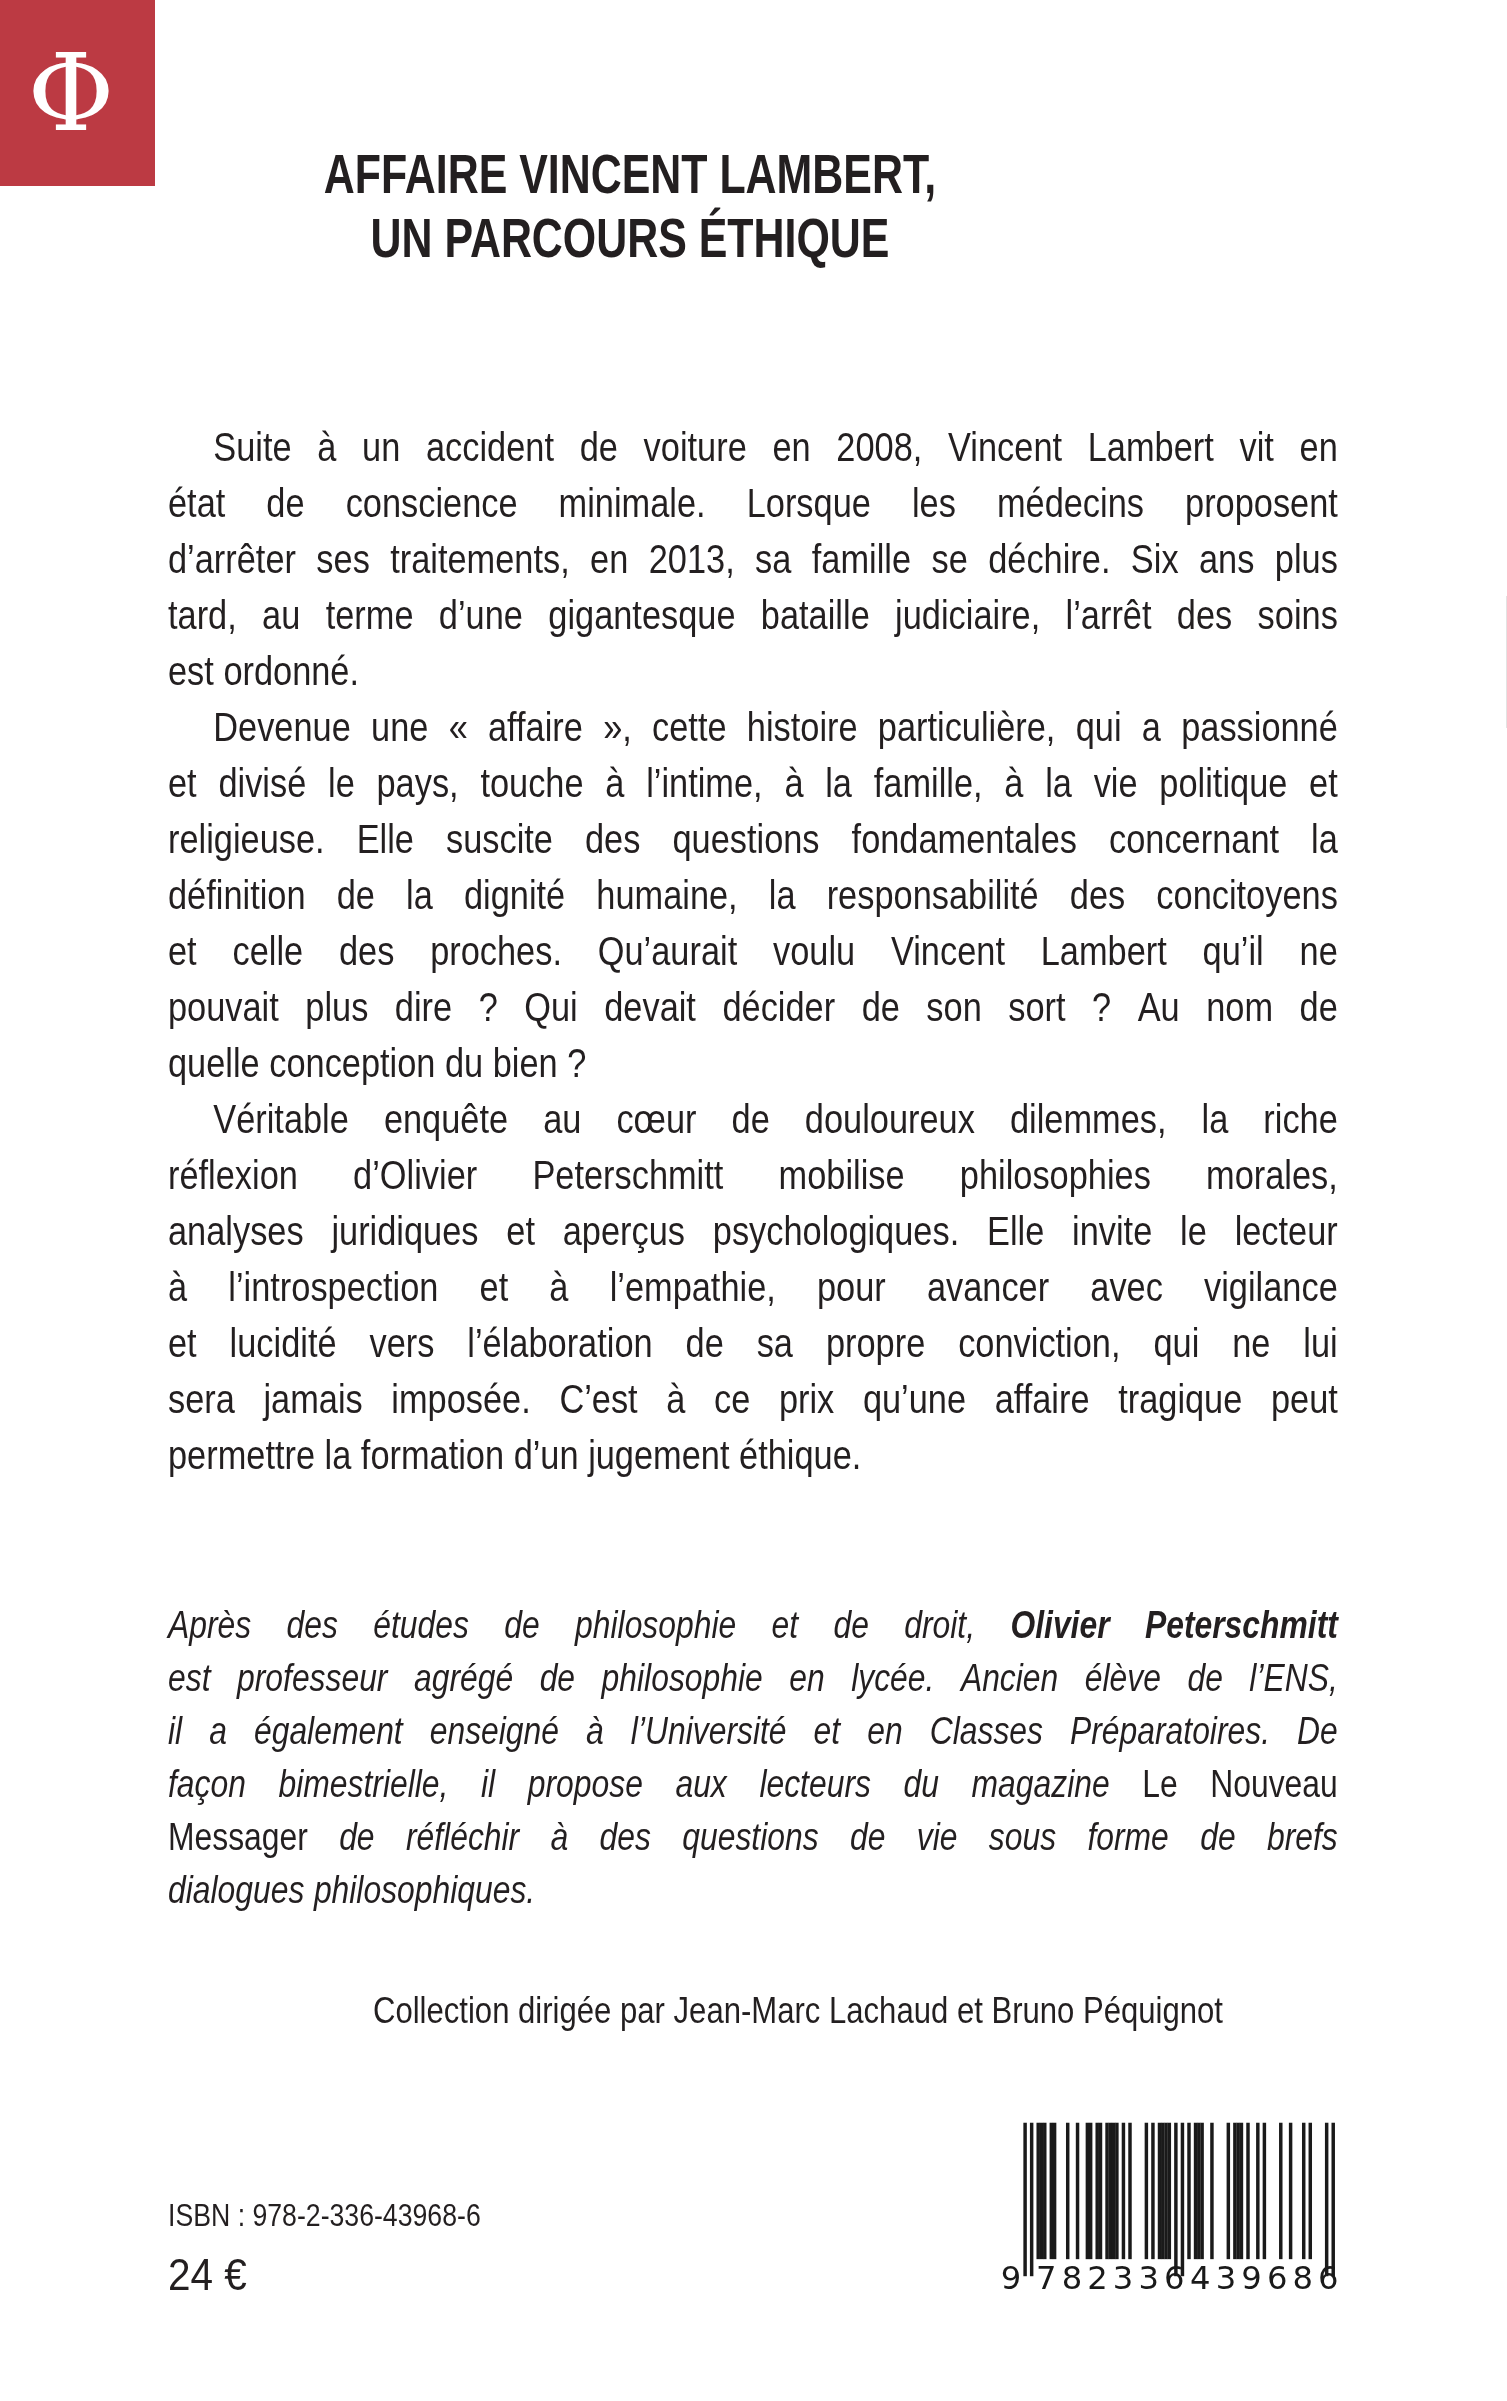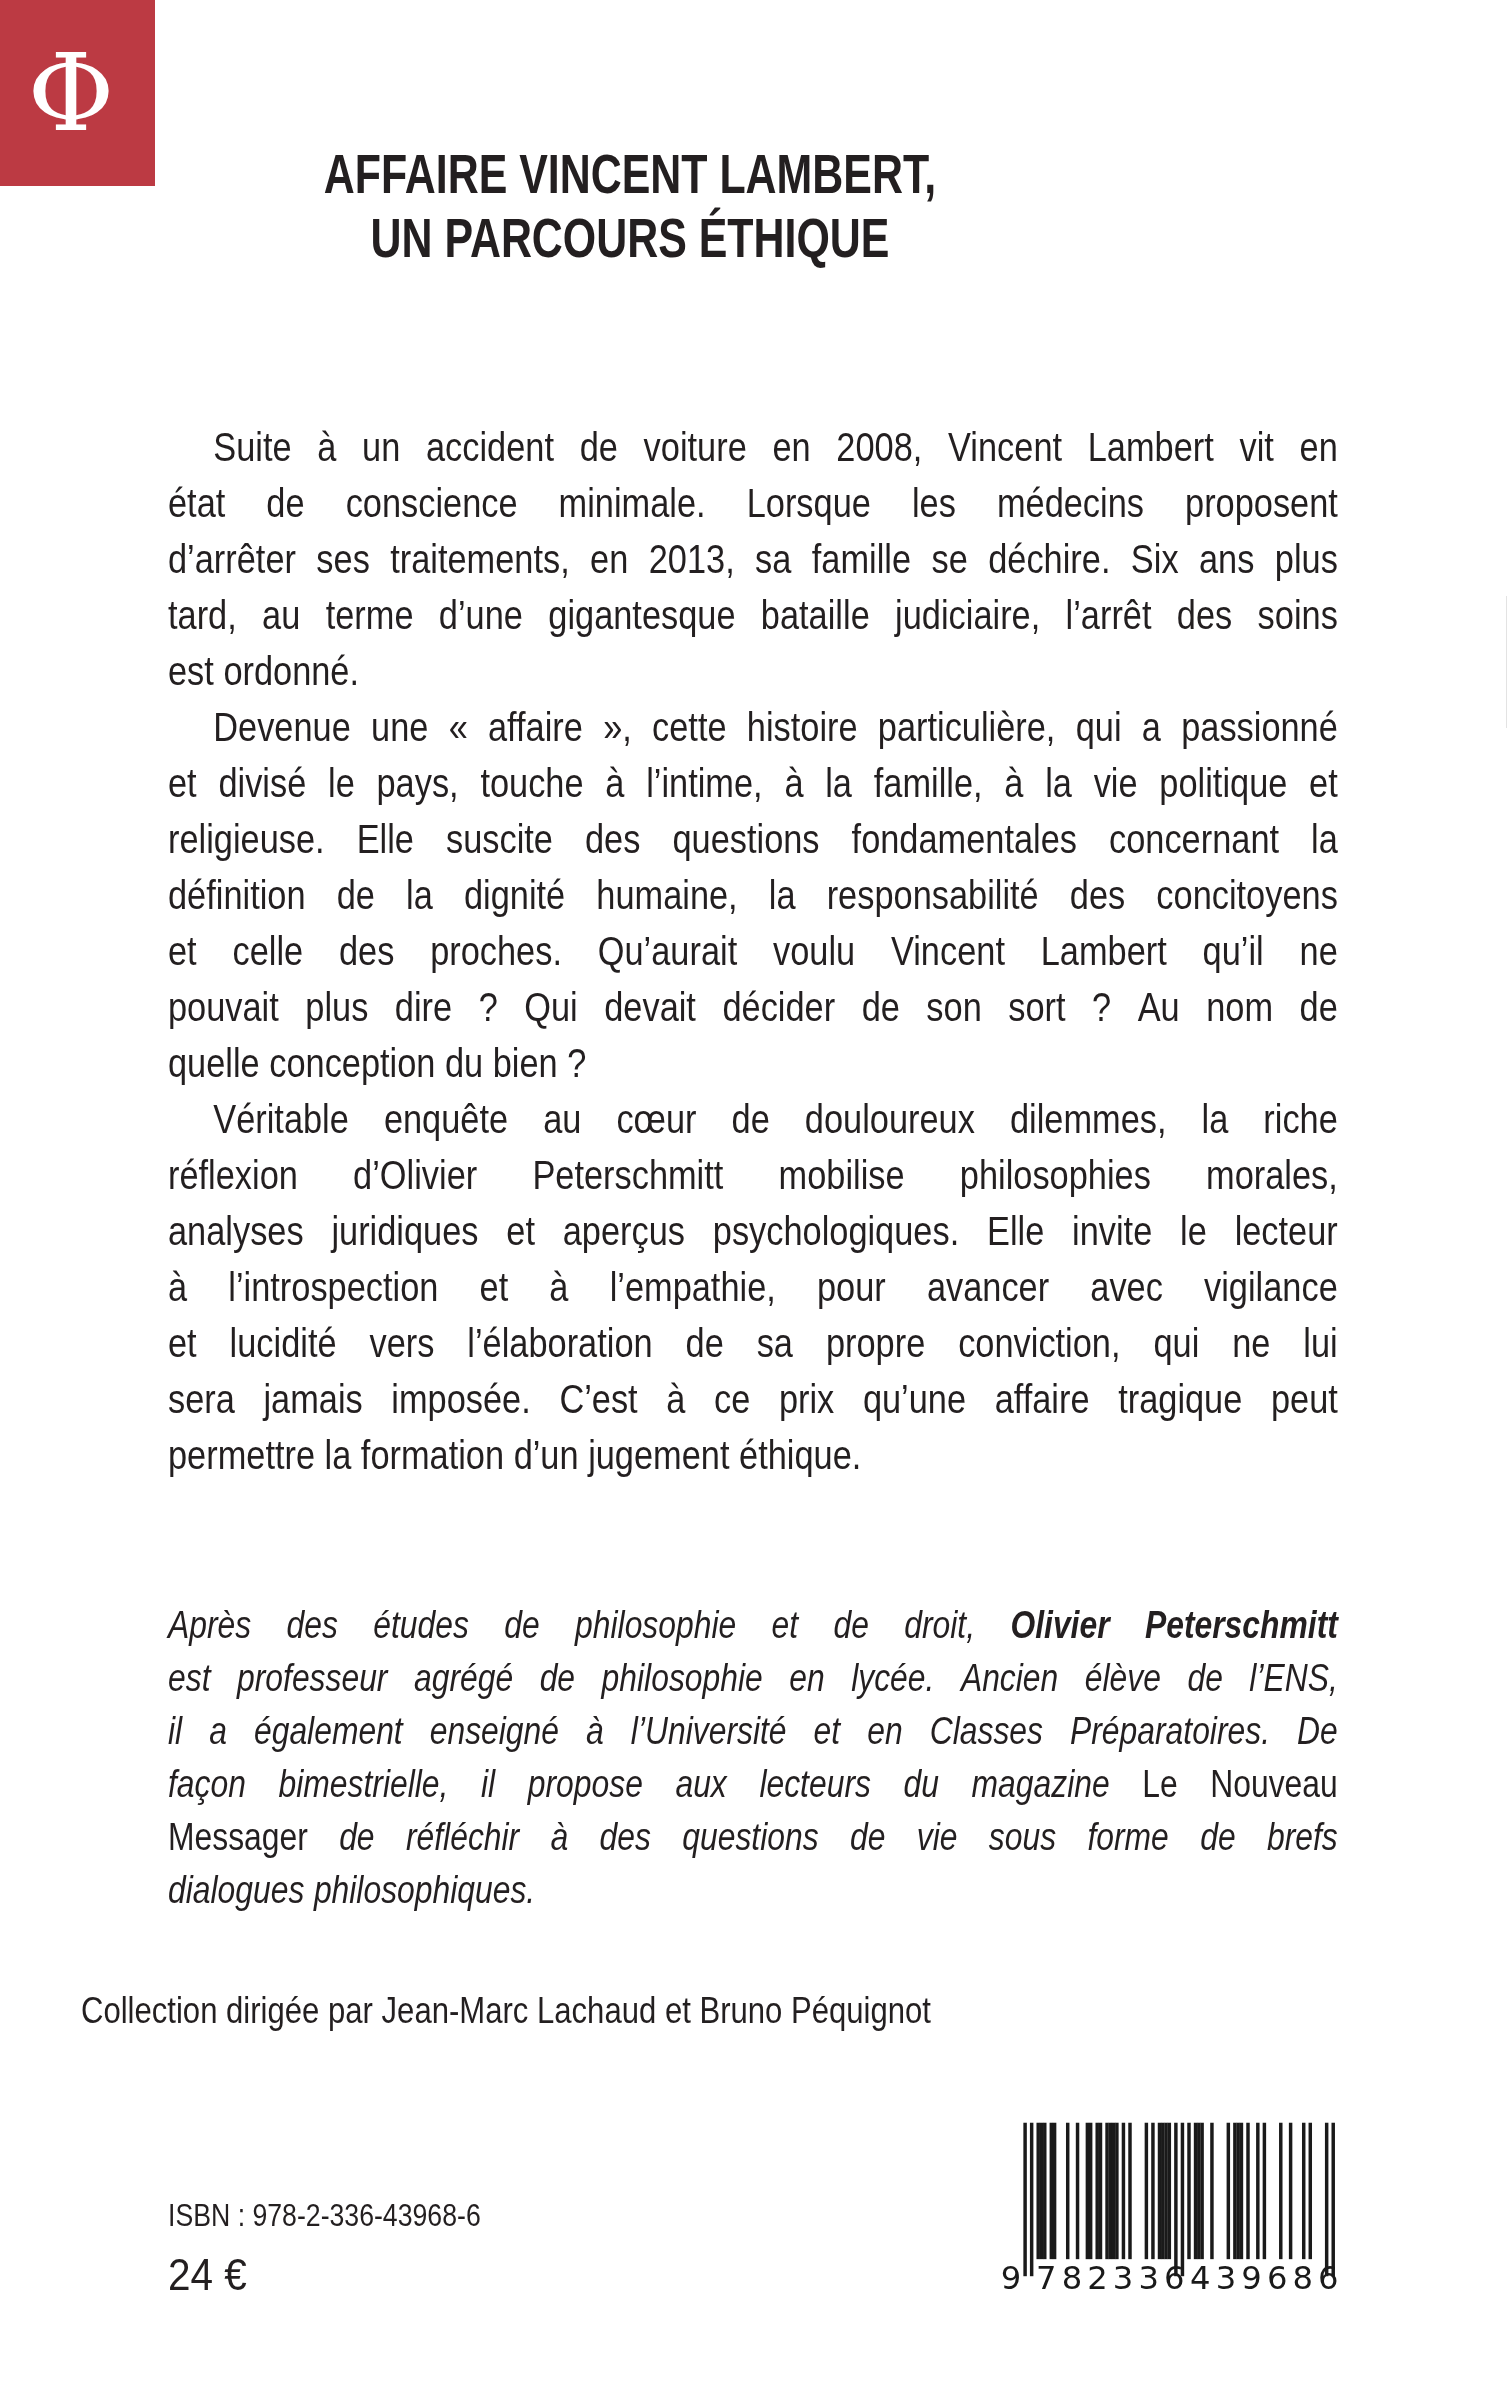--- a/index.html
+++ b/index.html
@@ -99,21 +99,21 @@
     color: #231f20;
   }
   .bio-line.last { justify-content: flex-start; gap: 11.4px; }
   .bio-line .w { display: inline-block; }
   .bio-line .bold { font-weight: bold; }
   .bio-line .roman { font-style: normal; }
   .collection {
     position: absolute;
     left: 0; top: 1987px;
     width: 1304px;
-    text-align: left;
+    text-align: right;
     font-size: 37px;
     line-height: 47px;
     color: #231f20;
   }
   .collection span {
     display: inline-block;
     transform: scaleX(0.84);
     transform-origin: center;
   }
   .isbn {

